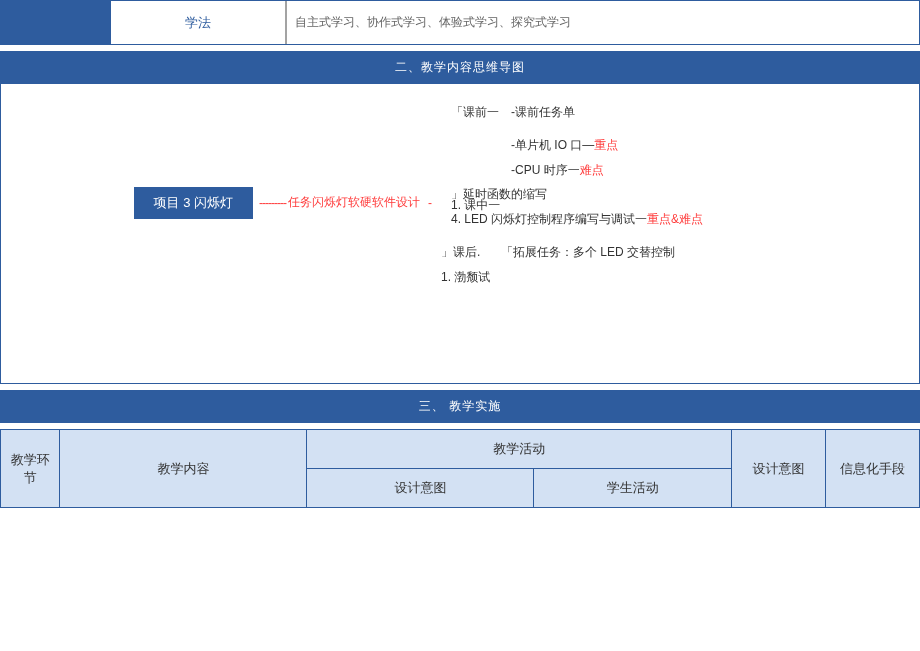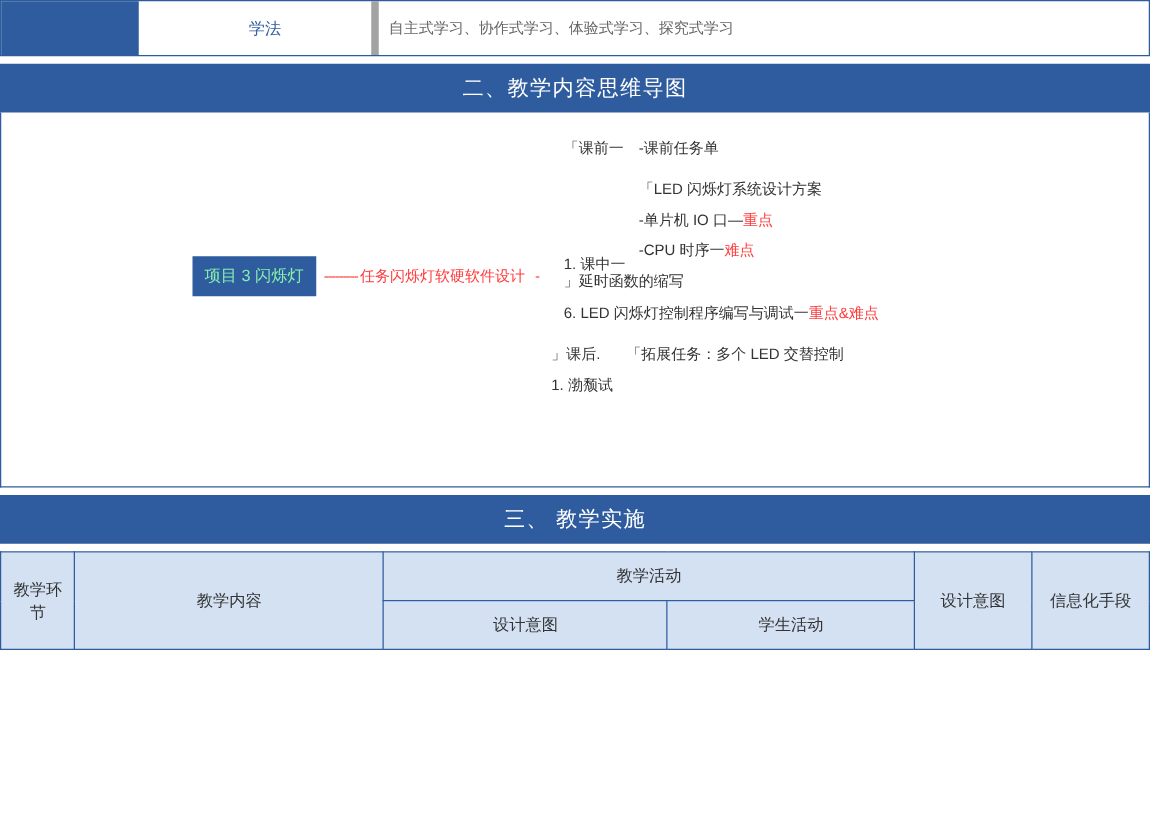--- a/index.html
+++ b/index.html
@@ -18,42 +18,41 @@
       display: flex;
       border: 1px solid #2e5c9e;
     }
     .top-row .cell-blue {
       width: 110px;
       background: #2e5c9e;
       min-height: 30px;
     }
     .top-row .cell-label {
       width: 176px;
-      border-right: 6px solid #a3a3a3;
+      border-right: 2px solid #a3a3a3;
       display: flex;
       align-items: center;
       justify-content: center;
       color: #2e5c9e;
       padding: 6px;
-      margin-left: 16px;
     }
     .top-row .cell-content {
       flex: 1;
       padding: 13px 8px;
       color: #666;
       font-size: 12px;
       display: flex;
       align-items: center;
     }
     .section-header {
       background: #2e5c9e;
       color: #fff;
       text-align: center;
       padding: 8px 0;
-      font-size: 17px;
+      font-size: 12px;
       letter-spacing: 1px;
       margin-top: 6px;
     }
     .mindmap-container {
       border-left: 1px solid #2e5c9e;
       border-right: 1px solid #2e5c9e;
       border-bottom: 1px solid #2e5c9e;
       padding: 20px 0 10px 0;
       min-height: 300px;
       position: relative;
@@ -65,22 +64,22 @@
     .mindmap-left {
       width: 430px;
       display: flex;
       align-items: center;
       justify-content: flex-end;
       padding-right: 0;
       position: relative;
     }
     .project-box {
       background: #2e5c9e;
-      color: #86efac;
-      padding: 7px 10px;
+      color: #ffffff;
+      padding: 7px 20px;
       font-size: 13px;
       display: inline-block;
     }
     .dashed-line {
       color: #ff3b3b;
       font-size: 12px;
       margin-left: 6px;
       letter-spacing: -1px;
     }
     .task-text {
@@ -169,30 +168,29 @@
             <div class="phase-label">「课前一</div>
             <div class="phase-items">
               <div>-课前任务单</div>
             </div>
           </div>
         </div>
         <div class="phase-block">
           <div class="phase-row">
             <div class="phase-label" style="padding-top:60px;">1. 课中一</div>
             <div class="phase-items">
-              <div>「LED 闪烁灯系统设计方案</div>
               <div>
                 <span>-单片机 IO 口—</span><span class="red-text">重点</span>
               </div>
               <div>
                 <span>-CPU 时序一</span><span class="red-text">难点</span>
               </div>
               <div style="margin-left:-60px;">」延时函数的缩写</div>
               <div style="margin-left:-60px;">
-                <span>6. LED 闪烁灯控制程序编写与调试一</span><span class="red-text">重点&amp;难点</span>
+                <span>4. LED 闪烁灯控制程序编写与调试一</span><span class="red-text">重点&amp;难点</span>
               </div>
             </div>
           </div>
         </div>
         <div class="phase-block">
           <div class="phase-row">
             <div class="phase-label" style="margin-left:-10px;">」课后.</div>
             <div class="phase-items">
               <div>「拓展任务：多个 LED 交替控制</div>
               <div style="margin-left:-60px;">1. 渤颓试</div>

